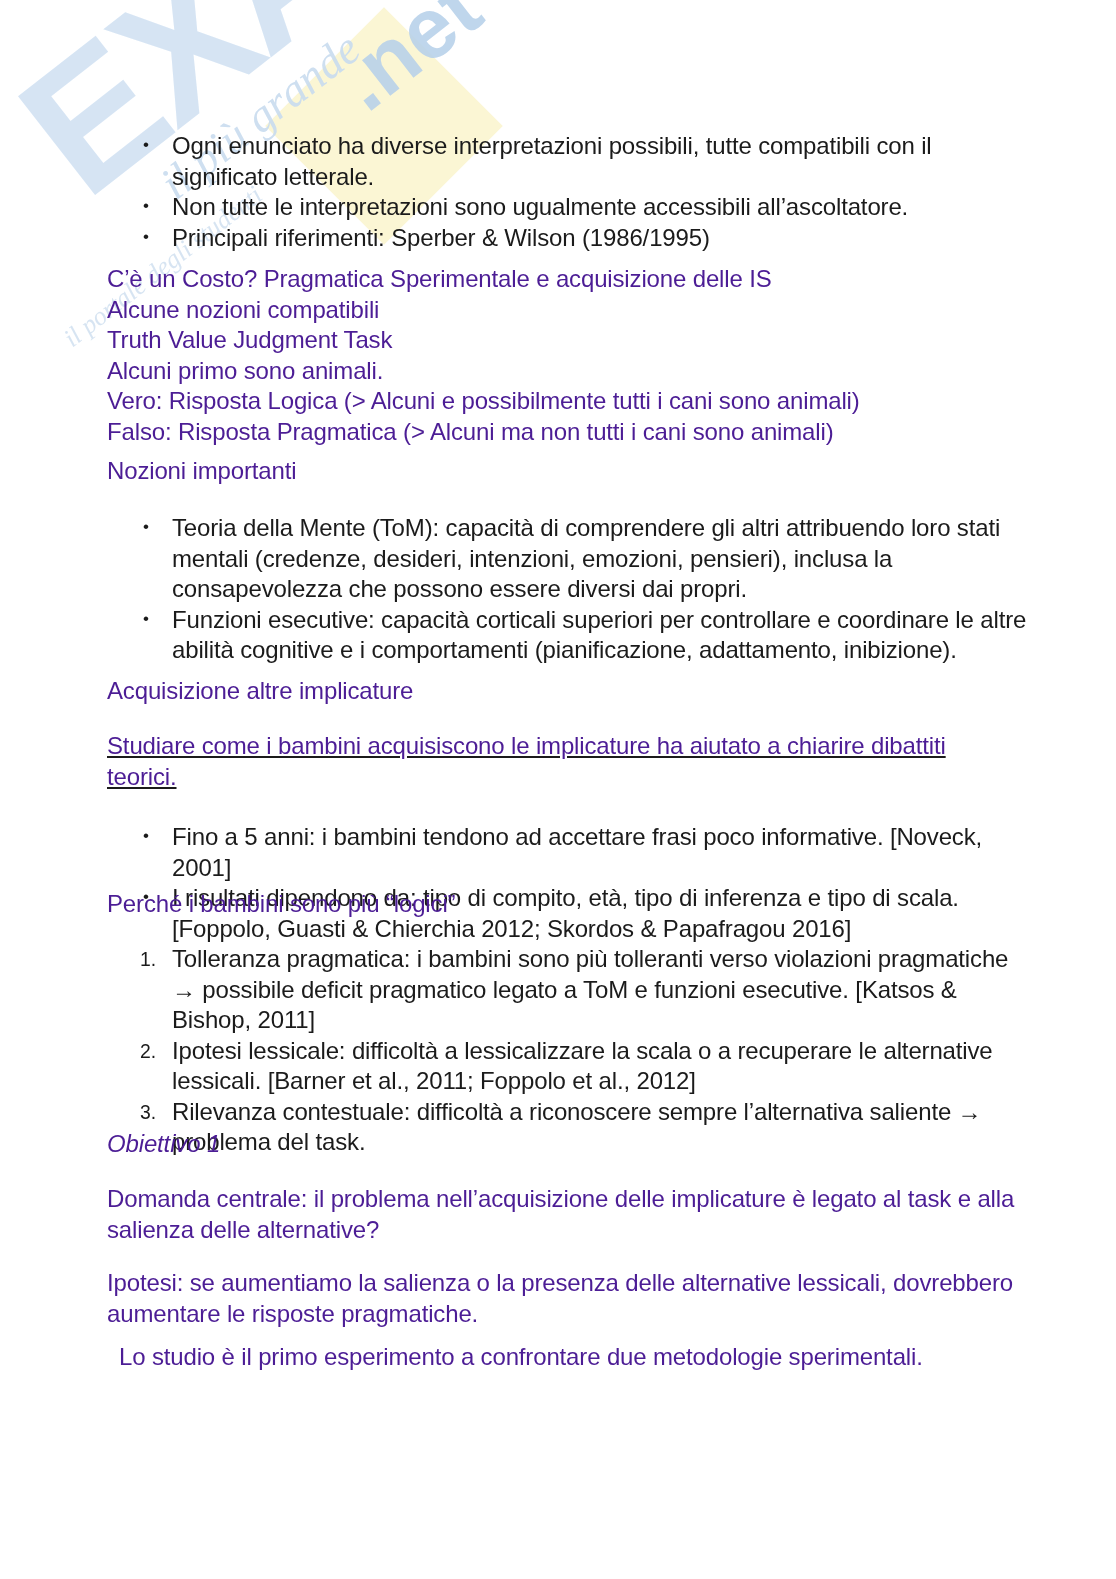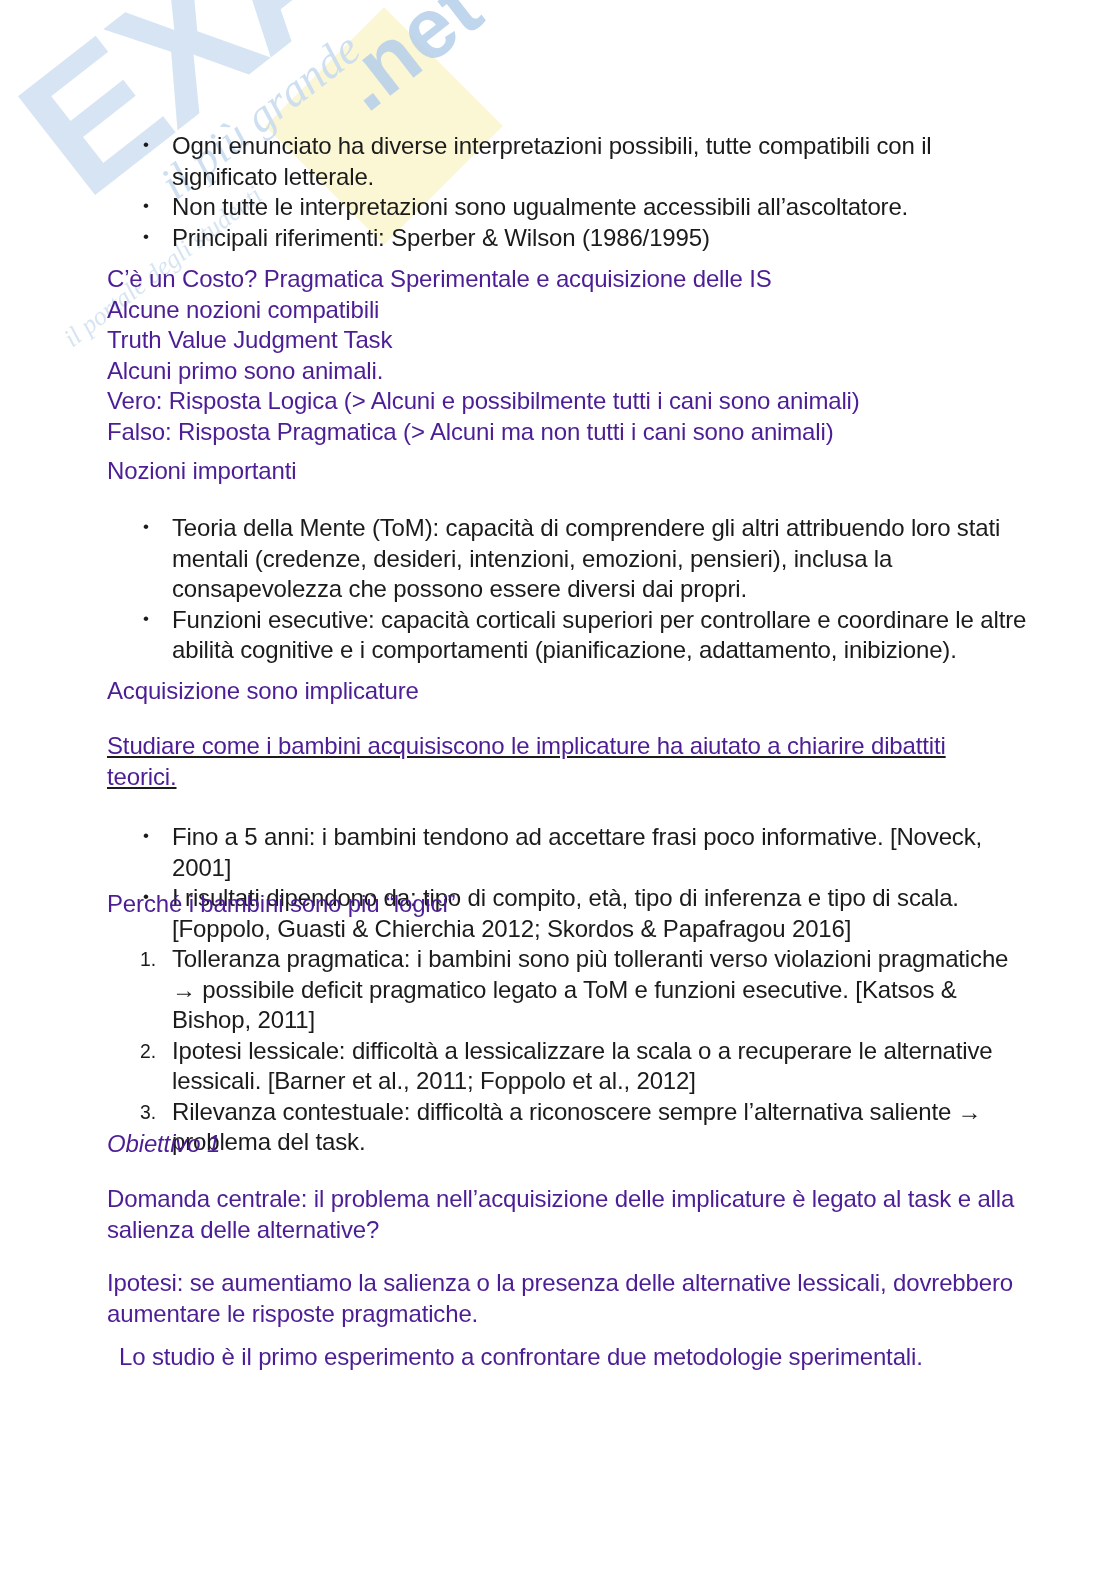--- a/index.html
+++ b/index.html
@@ -177,21 +177,21 @@
     </div>
 
     <div class="blk wide" style="top:513px;">
       <ul class="b">
         <li><span>Teoria della Mente (ToM): capacità di comprendere gli altri attribuendo loro stati mentali (credenze, desideri, intenzioni, emozioni, pensieri), inclusa la consapevolezza che possono essere diversi dai propri.</span></li>
         <li><span>Funzioni esecutive: capacità corticali superiori per controllare e coordinare le altre abilità cognitive e i comportamenti (pianificazione, adattamento, inibizione).</span></li>
       </ul>
     </div>
 
     <div class="blk" style="top:676px;">
-      <p class="para">Acquisizione sono implicature</p>
+      <p class="para">Acquisizione altre implicature</p>
     </div>
 
     <div class="blk" style="top:731px;text-decoration:underline;">
       <p class="para">Studiare come i bambini acquisiscono le implicature ha aiutato a chiarire dibattiti teorici.</p>
     </div>
 
     <div class="blk wide" style="top:822px;">
       <ul class="b">
         <li><span>Fino a 5 anni: i bambini tendono ad accettare frasi poco informative. [Noveck, 2001]</span></li>
         <li><span>I risultati dipendono da: tipo di compito, età, tipo di inferenza e tipo di scala. [Foppolo, Guasti &amp; Chierchia 2012; Skordos &amp; Papafragou 2016]</span></li>

